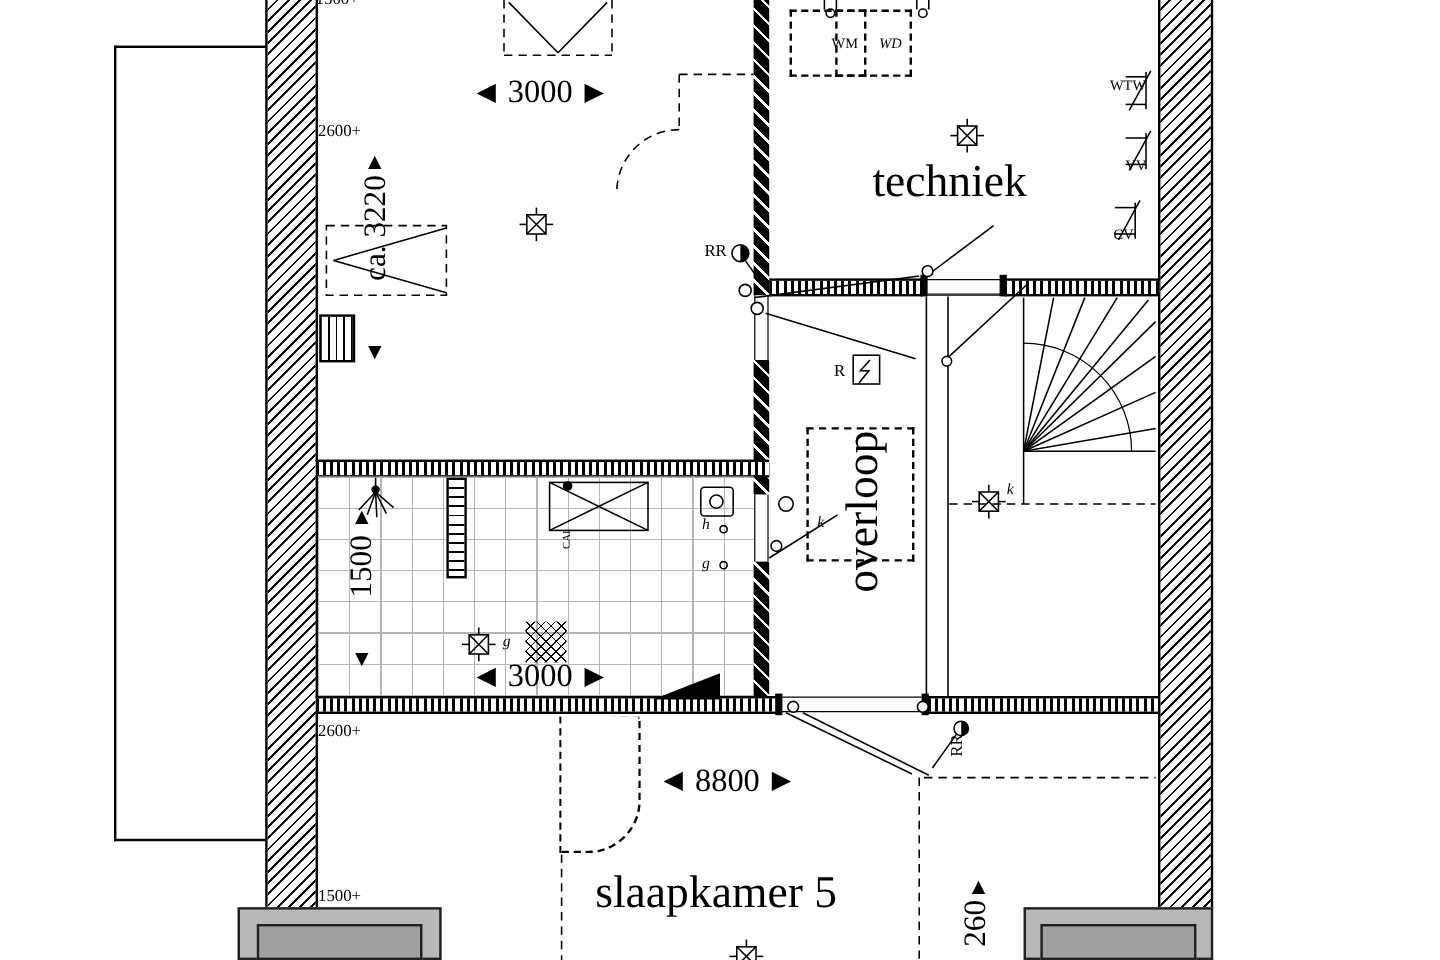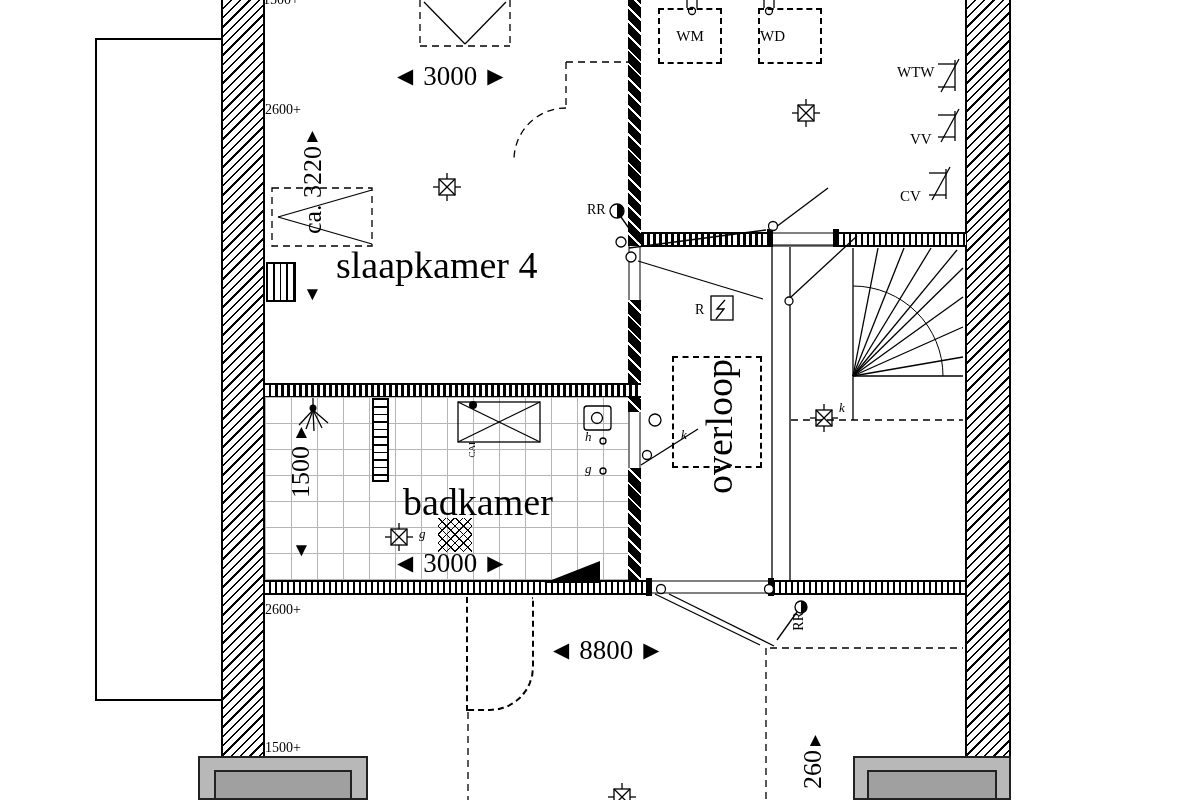--- a/index.html
+++ b/index.html
@@ -28,32 +28,32 @@
   .radiator-wall{left:266px;top:262px;width:30px;height:40px;border:2px solid #000;
     background:repeating-linear-gradient(90deg,#fff 0 5px,#000 5px 6.6px);}
   .drain{left:438px;top:518px;width:34px;height:34px;
     background-image:repeating-linear-gradient(45deg,#000 0 1px,transparent 1px 6px),
                      repeating-linear-gradient(-45deg,#000 0 1px,transparent 1px 6px);}
   .dashed-box{border:2px dashed #000;}
   .box-overloop{left:672px;top:356px;width:90px;height:112px;}
   .box-closet{left:466px;top:597px;width:68px;height:114px;border-top:none;
     border-radius:0 0 44px 0;}
   .box-wm{left:658px;top:8px;width:64px;height:56px;display:flex;align-items:center;justify-content:center;}
-  .box-wd{left:758px;top:8px;width:64px;height:56px;display:flex;align-items:center;justify-content:flex-start;}
+  .box-wd{left:696px;top:8px;width:64px;height:56px;display:flex;align-items:center;justify-content:center;font-style:italic;}
   .dormer{background:#b8b8b8;border:2px solid #222;}
   .dormer-inner{background:#a0a0a0;border:2px solid #222;}
   
   .lbl{position:absolute;white-space:nowrap;line-height:1;}
   .room{font-size:38px;}
   .dim{display:flex;align-items:center;gap:10px;font-size:27px;}
   .dim .arr{font-size:21px;}
   .vtext{writing-mode:vertical-rl;transform:rotate(180deg);}
   .vdim{font-size:26px;}
   .tri{font-size:19px;}
-  .small{font-size:15px;}
+  .small{font-size:12px;margin-left:28px;}
   .tiny{font-size:14px;}
   .tap{font-size:13px;font-style:italic;}
   .cai{font-size:9px;}
   svg.lines{position:absolute;left:0;top:0;pointer-events:none;}
   svg.lines line,svg.lines path,svg.lines rect,svg.lines circle,svg.lines polyline
     {stroke:#000;fill:none;stroke-width:1.3px;}
   svg.lines .f{fill:#000;stroke:none;}
   svg.lines .wfill{fill:#fff;}
   svg.lines .dash{stroke-dasharray:7 5;}
   svg.lines .thin{stroke-width:1px;}
@@ -254,23 +254,23 @@
       <line x1="372" y1="190" x2="278" y2="217"></line>
       <line x1="372" y1="244" x2="278" y2="217"></line>
       <line x1="468" y1="712" x2="468" y2="800" class="dash"></line>
       <line x1="766" y1="648" x2="766" y2="800" class="dash"></line>
       <line x1="770" y1="648" x2="963" y2="648" class="dash"></line>
     </g>
 
     <polygon points="544,583 600,583 600,561" class="f"></polygon>
   </svg>
 
-  <div class="lbl room" style="left:336px;top:246px">slaapkamer 4</div>
-  <div class="lbl room" style="left:403px;top:483px">badkamer</div>
+  <div class="lbl room" style="left:727px;top:132px">techniek</div>
   <div class="lbl room vtext" style="left:700px;top:330px;height:164px">overloop</div>
+  <div class="lbl room" style="left:496px;top:725px">slaapkamer 5</div>
 
   <div class="lbl dim" style="left:397px;top:63px">
     <span class="arr">◀</span>
     <span>3000</span>
     <span class="arr">▶</span>
   </div>
   <div class="lbl dim" style="left:397px;top:550px">
     <span class="arr">◀</span>
     <span>3000</span>
     <span class="arr">▶</span>

